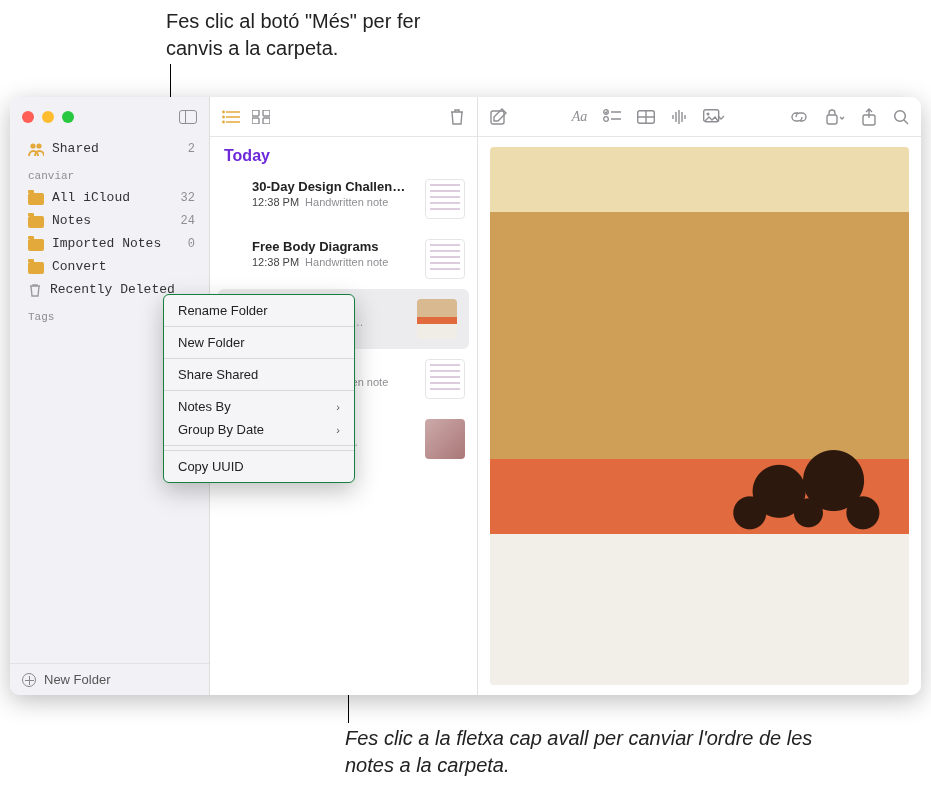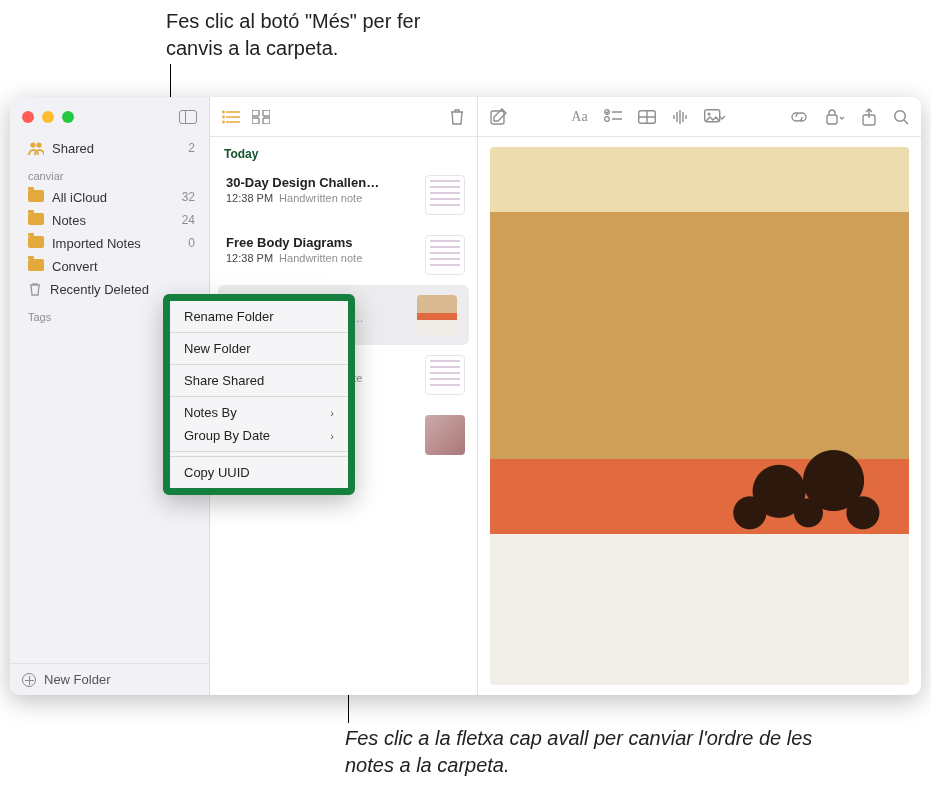--- a/index.html
+++ b/index.html
@@ -56,25 +56,26 @@
     padding: 0 12px;
   }
   .traffic { display: flex; gap: 8px; }
   .tl { width: 12px; height: 12px; border-radius: 50%; }
   .tl.red { background:#ff5f57; } .tl.yellow{background:#febc2e;} .tl.green{background:#28c840;}
   .sidebar-toggle { width:18px; height:14px; border:1.4px solid #8e8e93; border-radius:3px; position:relative; margin-left:auto;}
   .sidebar-toggle::before { content:""; position:absolute; left:5px; top:0; bottom:0; width:1.4px; background:#8e8e93; }
 
   .side-list { flex:1; overflow:auto; font-size:13px; }
   .side-row {
-    display: flex; align-items: flex-start;
+    display: flex; align-items: flex-end;
     padding: 4px 12px 4px 18px;
     gap: 8px;
     color: #333;
     position: relative;
+    font-family: Liberation Mono, monospace;
   }
   .side-row .count { margin-left:auto; color:#8e8e93; font-size:12px; padding-right:2px;}
   .side-row.section { color:#8e8e93; font-weight:500; padding-top:10px; font-size:11px;}
   .side-row.selected { background:#d7d5dc; }
   .folder-ico { width:16px; height:12px; border-radius:2px; position:relative; }
   .folder-ico::before {
     content:""; position:absolute; top:-3px; left:0; width:6px; height:3px;
     border-radius:1px 1px 0 0; background:inherit;
   }
   .folder-yellow { background:#e3a93a; }
@@ -101,23 +102,23 @@
     border-right: 1px solid #e1e1e1;
     display:flex; flex-direction:column;
     background:#fff;
   }
   .list-toolbar {
     height:40px; display:flex; align-items:center; padding:0 12px; gap:12px;
     border-bottom:1px solid #e6e6e6;
     color:#6e6e73;
   }
   .tb-btn { display:flex; align-items:center; justify-content:center; }
-  .list-today { font-size:12px; font-weight:600; color:#14532d; padding:10px 14px 4px;}
+  .list-today { font-size:16px; font-weight:600; color:#6d28d9; padding:10px 14px 4px;}
   .note-item {
-    display:flex; gap:10px; padding:10px 12px 10px 16px; cursor:default;
+    display:flex; gap:10px; padding:10px 12px 10px 16px; cursor:default;margin-left:26px;
   }
   .note-item.sel { background:#ececef; border-radius:6px; margin:0 8px; padding-left:8px;}
   .note-text { flex:1; min-width:0; }
   .note-title { font-size:13px; font-weight:600; color:#222; white-space:nowrap; overflow:hidden; text-overflow:ellipsis;}
   .note-sub { font-size:11px; color:#8e8e93; margin-top:2px; white-space:nowrap; overflow:hidden; text-overflow:ellipsis;}
   .note-sub .time { color:#444; margin-right:6px;}
   .thumb { width:40px; height:40px; border-radius:4px; background:#eee; flex:none; }
   .thumb.doc { background:linear-gradient(#fff,#fff); border:1px solid #e5e5e5; position:relative;}
   .thumb.doc::after { content:""; position:absolute; inset:4px; background:
       repeating-linear-gradient(#dcd 0 2px, transparent 2px 6px);}
@@ -152,21 +153,21 @@
     border-radius:4px;
   }
 
   
   .ctx {
     position:absolute;
     top: 294px;
     left: 163px;
     width: 192px;
     background:#f5f5f7;
-    border:7px solid #15803d;
+    border:1px solid #15803d;
     border-radius:6px;
     box-shadow:0 8px 24px rgba(0,0,0,0.25);
     padding:4px 0;
     font-size:13px;
     z-index:50;
   }
   .ctx-item {
     padding:4px 14px;
     display:flex; align-items:center;
     color:#222;
@@ -328,21 +329,21 @@
 
   <div class="editor-pane">
     <div class="editor-toolbar">
       <span class="tb-btn">
         <svg width="18" height="18" viewBox="0 0 18 18">
             <rect x="1" y="3" width="13" height="13" rx="2" fill="none" stroke="#8e8e93" stroke-width="1.4"></rect>
             <path d="M12 1l4 4-8 8H4v-4z" fill="none" stroke="#8e8e93" stroke-width="1.4"></path>
           </svg>
       </span>
       <span class="spacer"></span>
-      <span class="tb-btn" style="font-size:14px; font-family:Georgia,serif; color:#8e8e93;">Aa</span>
+      <span class="tb-btn" style="font-size:14px; font-family:Georgia,serif; color:#8e8e93;font-style:italic;">Aa</span>
       <span class="tb-btn">
         <svg width="18" height="16" viewBox="0 0 18 16">
             <circle cx="3" cy="3" r="2.3" fill="none" stroke="#8e8e93" stroke-width="1.3"></circle>
             <path d="M2 3l1 1 1.4-1.8" stroke="#8e8e93" fill="none" stroke-width="1.2"></path>
             <line x1="8" y1="3" x2="18" y2="3" stroke="#8e8e93" stroke-width="1.4"></line>
             <circle cx="3" cy="10" r="2.3" fill="none" stroke="#8e8e93" stroke-width="1.3"></circle>
             <line x1="8" y1="10" x2="18" y2="10" stroke="#8e8e93" stroke-width="1.4"></line>
           </svg>
       </span>
       <span class="tb-btn">

